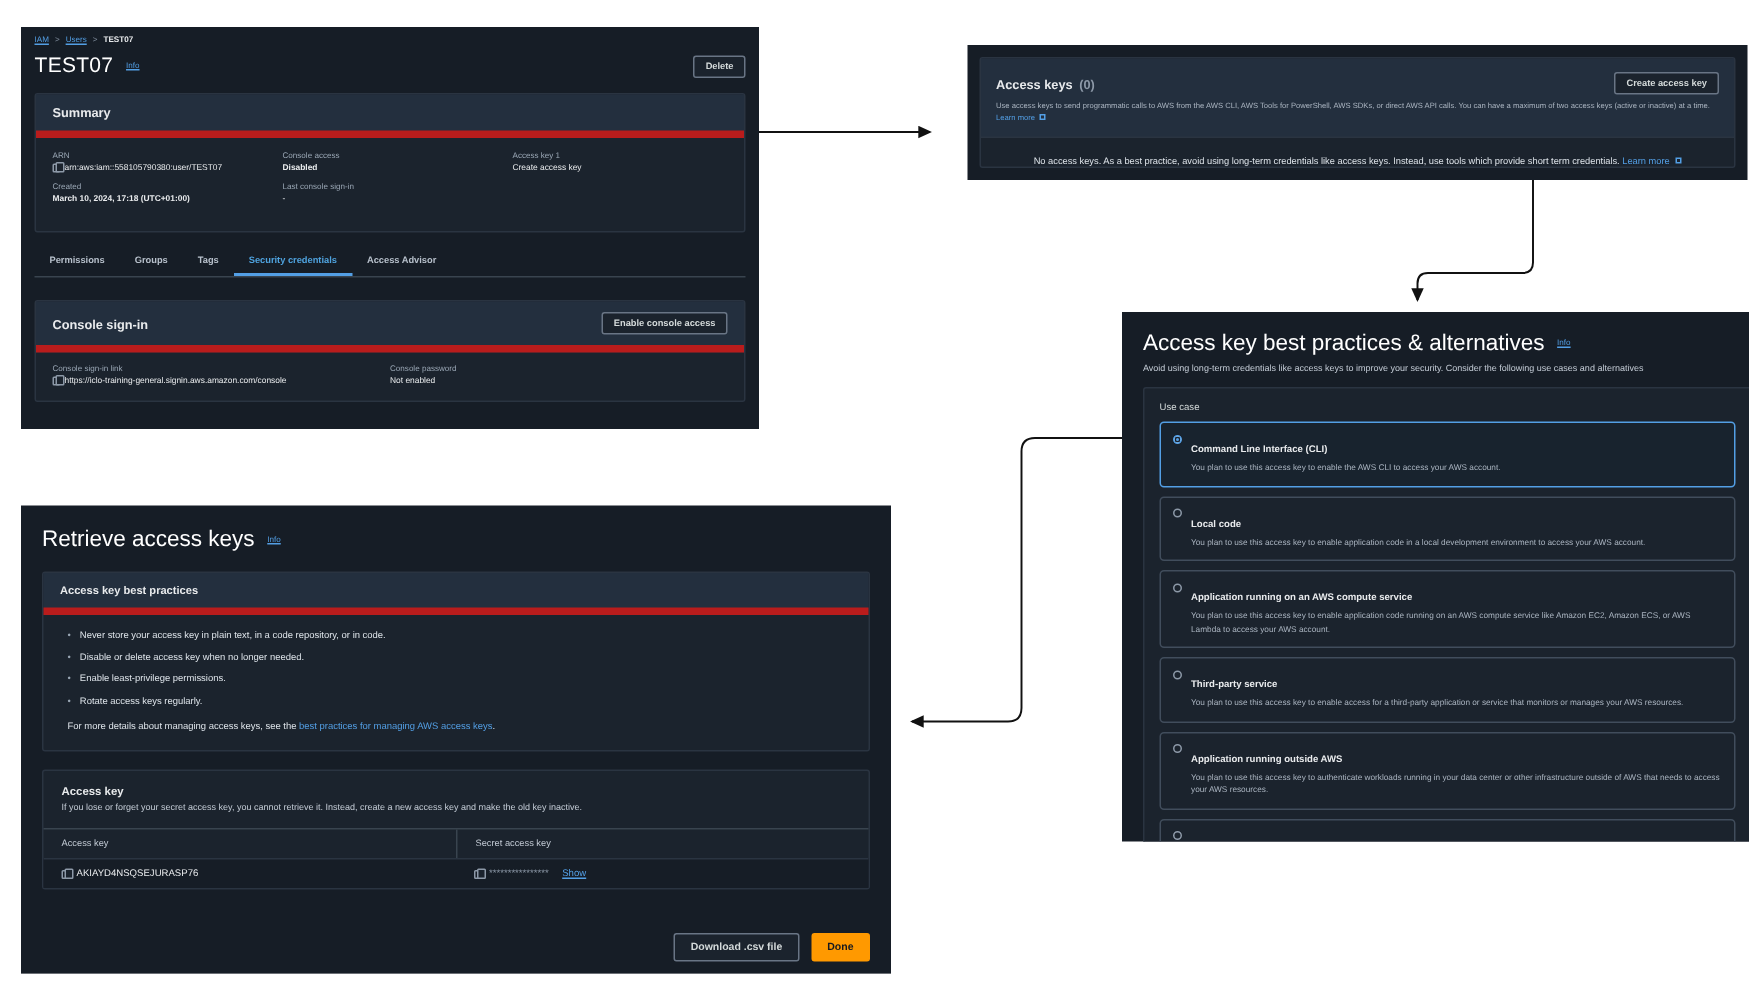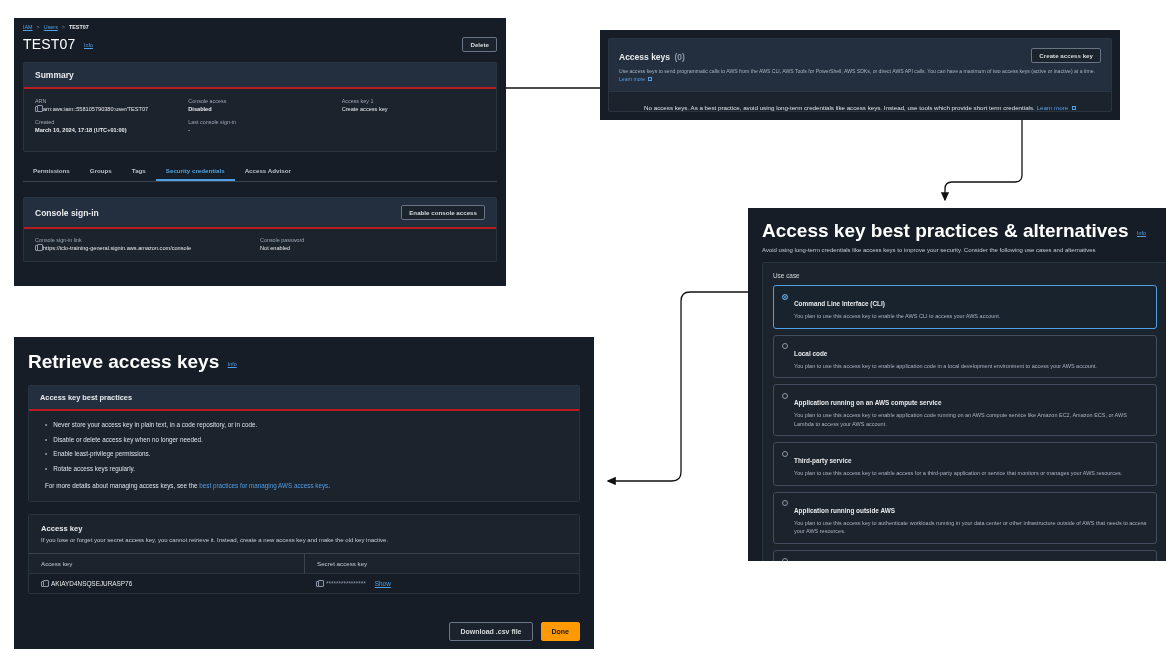--- a/index.html
+++ b/index.html
@@ -19,21 +19,21 @@
   }
   .card {
     background: #1b232d;
     border: 1px solid #2a3441;
     border-radius: 2px;
   }
   .card-head {
     background: #232f3e;
     padding: 7px 11px;
     display:flex; align-items:center; justify-content:space-between;
-    border-bottom: 2px solid #b91c1c;
+    border-bottom: 5px solid #b91c1c;
   }
   .card-title { font-size: 8.5px; font-weight: bold; color:#e9ebed; }
   .muted { color: #8d99a8; }
   .link { color:#539fe5; }
   .link-u { color:#539fe5; text-decoration: underline; }
 
   
   .btn {
     font-size: 6.2px; font-weight:bold; color:#d5dbdb;
     border:1px solid #697585; border-radius:2px;
@@ -63,27 +63,27 @@
   .tab { font-size:6.2px; font-weight:bold; color:#b7c0cb; padding:5px 10px; border-bottom:2px solid transparent; white-space:nowrap;}
   .tab.active { color:#4fa3df; border-bottom-color:#539fe5; }
 
   .sec { margin-top:15px; }
   .row2 { display:grid; grid-template-columns: 1fr 1fr; padding:8px 11px 10px 11px; }
 
   .copyico { display:inline-block; width:5px; height:6px; border:1px solid #8d99a8; border-radius:1px; position:relative; flex:none;}
   .copyico:after { content:''; position:absolute; left:1.3px; top:-1.6px; width:4px; height:5px; border:1px solid #8d99a8; border-radius:1px; background:#1b232d;}
 
   
-  #panelB { left:600px; top:30px; width:520px; height:90px; padding:8px; }
+  #panelB { left:645px; top:30px; width:520px; height:90px; padding:8px; }
   .bkeys-desc { font-size:5.1px; color:#aab4c0; line-height:1.5; }
   .empty { text-align:center; padding:12px 10px 13px; }
 
   
   #panelC { left:748px; top:208px; width:420px; height:353px; padding:12px 0 0 14px; }
-  .h2 { font-size:19px; color:#fff; font-weight:bold;margin-top:35px; }
+  .h2 { font-size:15px; color:#fff; font-weight:normal;margin-top:35px; }
   .c-sub { font-size:6px; color:#c3cbd5; margin-top:5px; margin-bottom:9px; }
   .usebox { background:#1b232d; border:1px solid #2a3441; border-radius:2px; padding:9px 10px 10px; }
   .usecase-lbl { font-size:6.4px; color:#d5dbdb; margin-bottom:6px; }
   .opt { border:1px solid #414d5c; border-radius:3px; padding:6px 8px 7px 8px; margin-bottom:6px; display:flex; gap:6px;}
   .opt.sel { border-color:#539fe5; background:#18232e; }
   .radio { width:6px; height:6px; border-radius:50%; border:1px solid #8d99a8; flex:none; margin-top:1.5px;}
   .radio.on { border:1.6px solid #539fe5; background:#fff; box-shadow: inset 0 0 0 1px #1b232d, inset 0 0 0 3px #539fe5;}
   .opt-t { font-size:6.4px; font-weight:bold; color:#e9ebed; }
   .opt-d { font-size:5.5px; color:#aab4c0; line-height:1.55; margin-top:2px; }
 

